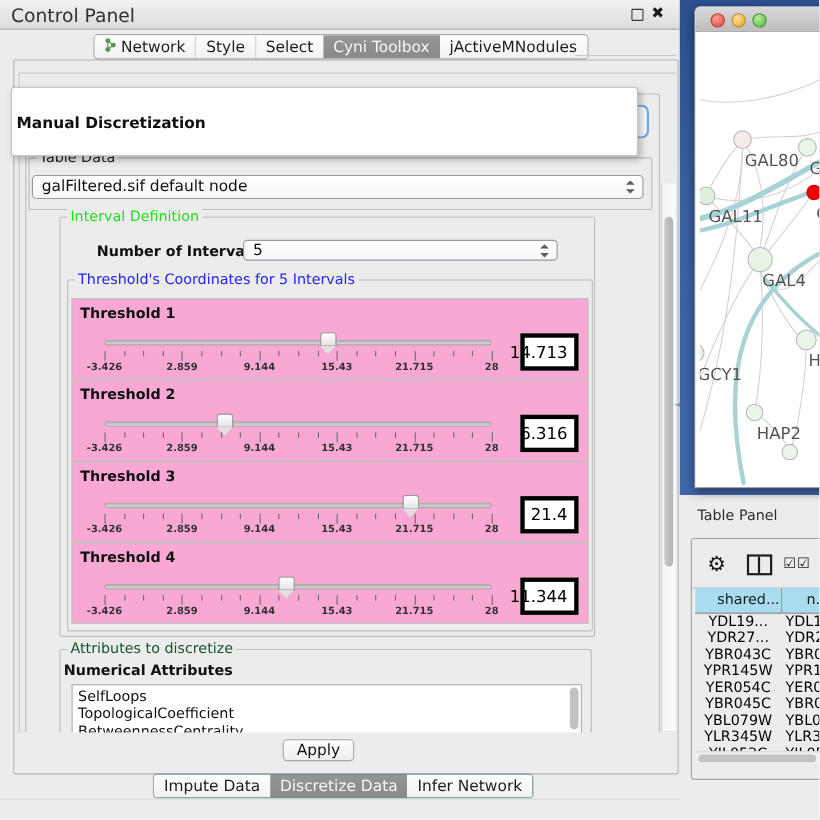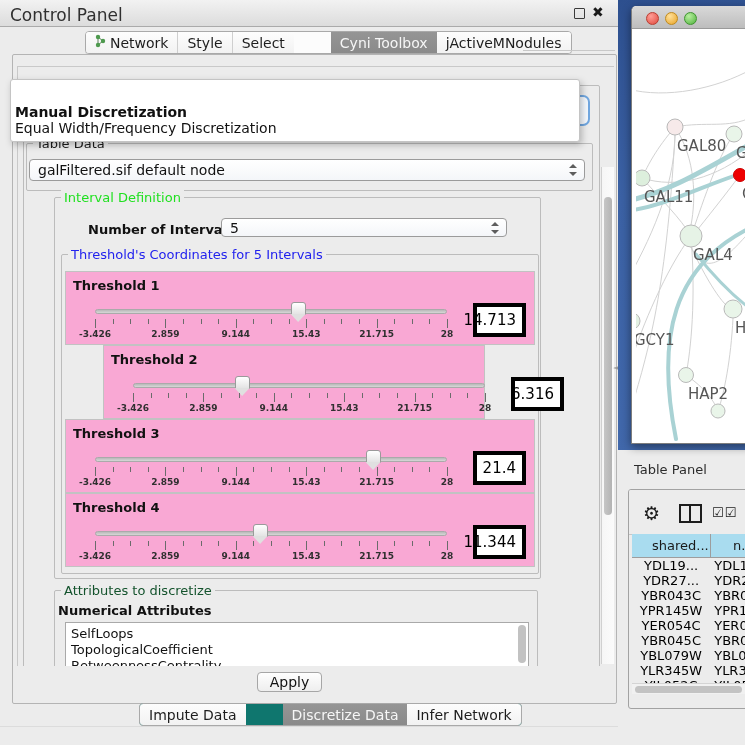--- a/index.html
+++ b/index.html
@@ -16,21 +16,21 @@
   #maximize-icon{left:574px;top:8px;width:9px;height:9px;border:1.5px solid #3a3a3a;border-radius:1px;}
   #close-icon{left:592px;top:3px;font-size:14px;font-weight:bold;color:#1a1a1a;line-height:18px;}
 
   
   #tabbar{left:85px;top:31px;height:21px;display:flex;align-items:stretch;
           border:1px solid #a9a9a9;border-radius:4px;overflow:hidden;
           background:#fcfcfc;box-shadow:0 1px 0 rgba(0,0,0,.08);}
   .tab{display:flex;align-items:center;gap:4px;padding:0 9px;font-size:14px;color:#1d1d1d;
        background:linear-gradient(#fdfdfd,#f2f2f2);}
   .tab.sep{border-left:1px solid #cfcfcf;}
-  .tab.selected{background:linear-gradient(#959595,#8a8a8a);color:#f6f6f6;margin-left:37px;}
+  .tab.selected{background:linear-gradient(#959595,#8a8a8a);color:#f6f6f6;}
   #tabbar-trailing{left:523px;top:50px;width:92px;height:1px;background:#c8c8c8;}
 
   
   #content-panel{left:12px;top:54px;width:603px;height:648px;
                  background:#ececec;border:1px solid #b4b4b4;border-radius:2px;}
   #scrollclip{left:17px;top:66px;width:596px;height:599px;overflow:hidden;background:#ececec;
               border-left:1px solid #c9c9c9;border-top:1px solid #c9c9c9;}
   .group{position:absolute;border:1px solid #bcbcbc;border-radius:2px;}
   .group>.gtitle{position:absolute;top:-8px;left:6px;background:#ececec;padding:0 3px;font-size:13px;white-space:nowrap;}
 
@@ -229,21 +229,21 @@
               <div class="tick" style="left: 316.8px; top: 17px; height: 5px;"></div>
               <div class="tick" style="left: 334.4px; top: 17px; height: 5px;"></div>
               <div class="tick" style="left: 352px; top: 17px; height: 9px;"></div>
               <div class="ticklab" style="left: 352px; top: 27px;">28</div>
             </div>
           <div class="valbox">
             <span>14.713</span>
           </div>
         </div>
 
-        <div class="tpanel" style="left:3px;top:90px;width:382px;height:74px;margin-left:38px;">
+        <div class="tpanel" style="left:3px;top:90px;width:470px;height:74px;">
           <div class="tlabel bold13">Threshold 2</div>
           <div class="slider">
             <div class="track"></div>
             <div class="thumb" style="left: 101.62px;"></div>
           <div class="tick" style="left: 0px; top: 17px; height: 9px;"></div>
               <div class="ticklab" style="left: 0px; top: 27px;">-3.426</div>
               <div class="tick" style="left: 17.6px; top: 17px; height: 5px;"></div>
               <div class="tick" style="left: 35.2px; top: 17px; height: 5px;"></div>
               <div class="tick" style="left: 52.8px; top: 17px; height: 5px;"></div>
               <div class="tick" style="left: 70.4px; top: 17px; height: 9px;"></div>
@@ -498,17 +498,16 @@
           </tr>
         </tbody>
     </table>
   </div>
   <div id="tp-hscroll">
     <div id="tp-hthumb"></div>
   </div>
 
   <div class="abs" id="algo-popup">
     <div class="popup-item" style="top:24px;font-weight:bold;">Manual Discretization</div>
-    <div class="popup-item" style="top:40px;">Equal Width/Frequency Discretization</div>
   </div>
   <div class="abs" id="algo-focus"></div>
 
 </div>
 
 </body></html>

